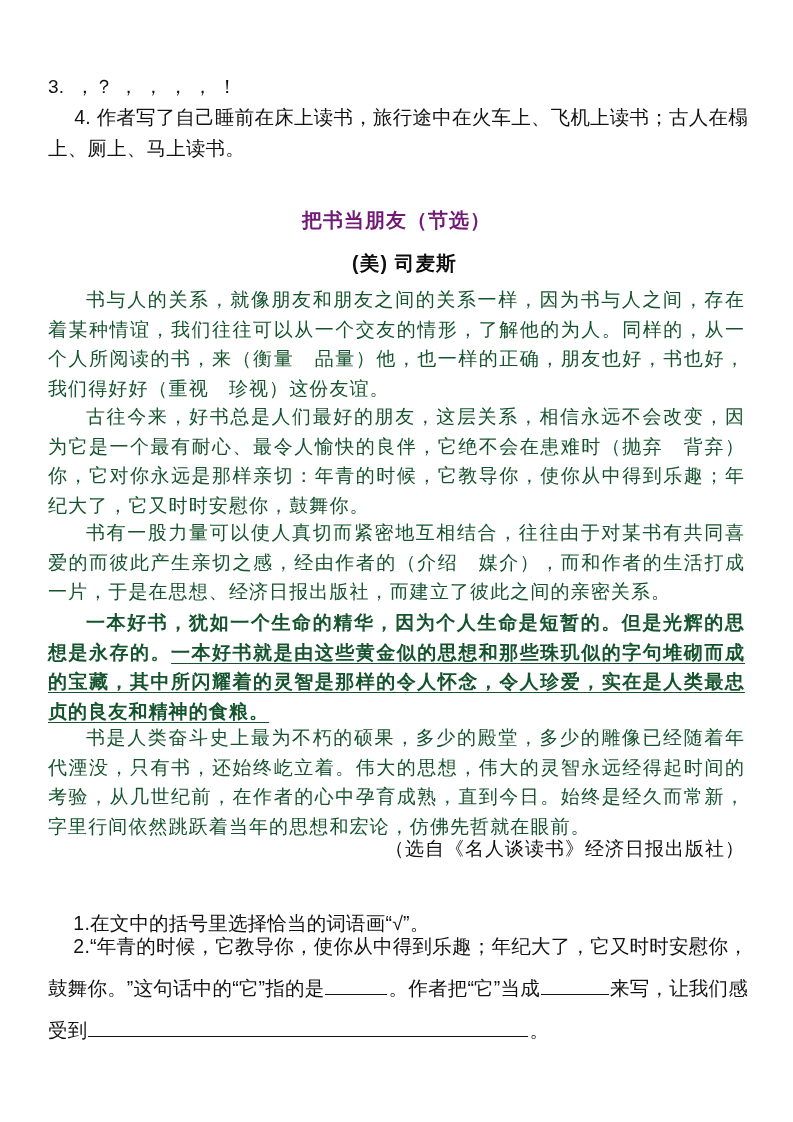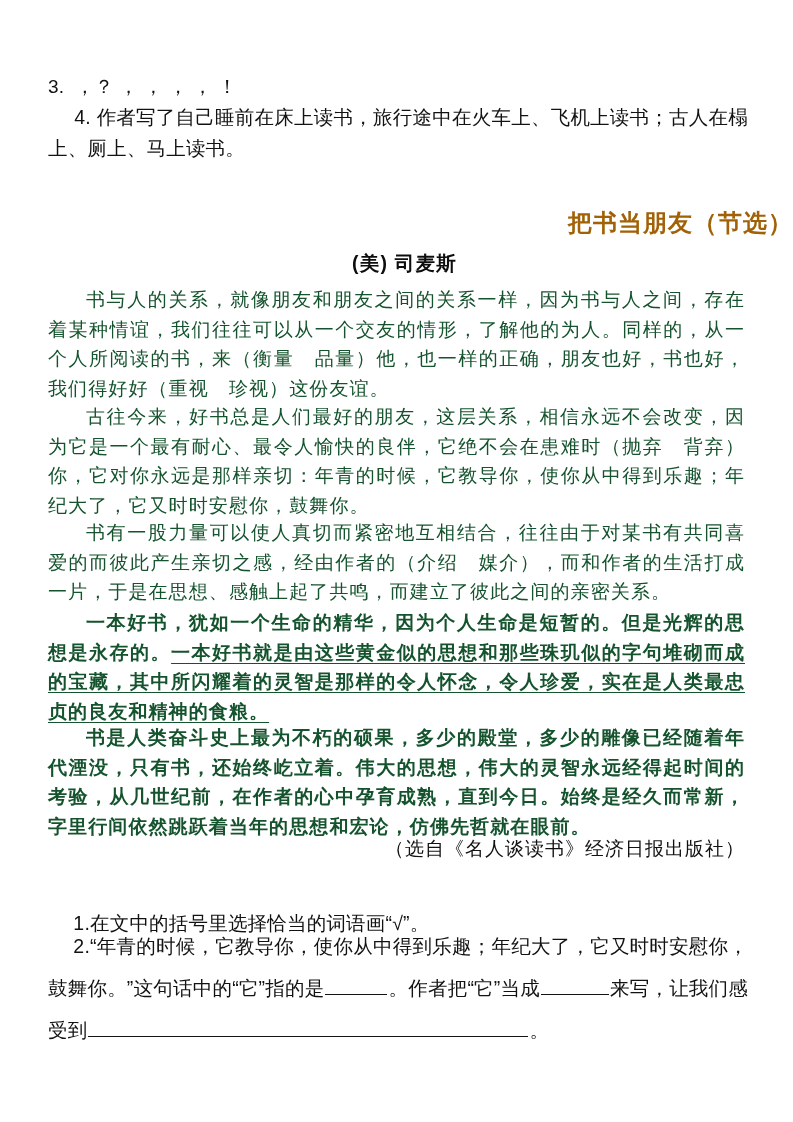--- a/index.html
+++ b/index.html
@@ -71,26 +71,26 @@
   }
   #answer-4 {
     line-height: 31px;
   }
 
   
   #title {
     left: 0;
     top: 207px;
     width: 793px;
-    text-align: right;
+    text-align: center;
     font-family: "Liberation Sans", "DejaVu Sans", sans-serif;
-    font-size: 24px;
+    font-size: 20px;
     font-weight: 700;
     letter-spacing: 1px;
-    color: #a16207;
+    color: #701a75;
   }
   #byline {
     left: 0;
     top: 250px;
     width: 793px;
     text-align: center;
     font-family: "Liberation Sans", "DejaVu Sans", sans-serif;
     font-size: 19.5px;
     font-weight: 700;
     letter-spacing: 1.2px;
@@ -100,21 +100,21 @@
 
   
   .body-para {
     left: 48px;
     width: 697px;
   }
   #para-1 { top: 285px; }
   #para-2 { top: 402px; }
   #para-3 { top: 518px; }
   #para-4 { top: 608px; font-weight: bold; }
-  #para-5 { top: 723px; font-weight: bold; }
+  #para-5 { top: 723px; }
 
   .uline {
     text-decoration: underline;
     text-decoration-thickness: 1.3px;
     text-underline-offset: 4px;
   }
 
   
   #source {
     left: 48px;
@@ -163,21 +163,21 @@
     <div id="answer-4" class="indent1">4. 作者写了自己睡前在床上读书，旅行途中在火车上、飞机上读书；古人在榻上、厕上、马上读书。</div>
   </div>
 
   <div class="block" id="title">把书当朋友（节选）</div>
   <div class="block" id="byline">(美) 司麦斯</div>
 
   <div class="block kai body-para indent2" id="para-1">书与人的关系，就像朋友和朋友之间的关系一样，因为书与人之间，存在着某种情谊，我们往往可以从一个交友的情形，了解他的为人。同样的，从一个人所阅读的书，来（衡量　品量）他，也一样的正确，朋友也好，书也好，我们得好好（重视　珍视）这份友谊。</div>
 
   <div class="block kai body-para indent2" id="para-2">古往今来，好书总是人们最好的朋友，这层关系，相信永远不会改变，因为它是一个最有耐心、最令人愉快的良伴，它绝不会在患难时（抛弃　背弃）你，它对你永远是那样亲切：年青的时候，它教导你，使你从中得到乐趣；年纪大了，它又时时安慰你，鼓舞你。</div>
 
-  <div class="block kai body-para indent2" id="para-3">书有一股力量可以使人真切而紧密地互相结合，往往由于对某书有共同喜爱的而彼此产生亲切之感，经由作者的（介绍　媒介），而和作者的生活打成一片，于是在思想、感触上起了共鸣，而建立了彼此之间的亲密关系。</div>
+  <div class="block kai body-para indent2" id="para-3">书有一股力量可以使人真切而紧密地互相结合，往往由于对某书有共同喜爱的而彼此产生亲切之感，经由作者的（介绍　媒介），而和作者的生活打成一片，于是在思想、经济日报出版社，而建立了彼此之间的亲密关系。</div>
 
   <div class="block kai body-para indent2" id="para-4"><span>一本好书，犹如一个生命的精华，因为个人生命是短暂的。但是光辉的思想是永存的。</span><span class="uline">一本好书就是由这些黄金似的思想和那些珠玑似的字句堆砌而成的宝藏，其中所闪耀着的灵智是那样的令人怀念，令人珍爱，实在是人类最忠贞的良友和精神的食粮。</span></div>
 
   <div class="block kai body-para indent2" id="para-5">书是人类奋斗史上最为不朽的硕果，多少的殿堂，多少的雕像已经随着年代湮没，只有书，还始终屹立着。伟大的思想，伟大的灵智永远经得起时间的考验，从几世纪前，在作者的心中孕育成熟，直到今日。始终是经久而常新，字里行间依然跳跃着当年的思想和宏论，仿佛先哲就在眼前。</div>
 
   <div class="block" id="source">（选自《名人谈读书》经济日报出版社）</div>
 
   <div class="block hei" id="q1"><span>1.</span><span>在文中的括号里选择恰当的词语画“√”。</span></div>
 
   <div class="block hei" id="q2"><span>2.</span><span>“年青的时候，它教导你，使你从中得到乐趣；年纪大了，它又时时安慰你，鼓舞你。”这句话中的“它”指的是</span><span class="blank blank-s"></span><span>。作者把“它”当成</span><span class="blank blank-m"></span><span>来写，让我们感受到</span><span class="blank blank-xl"></span><span>。</span></div>

